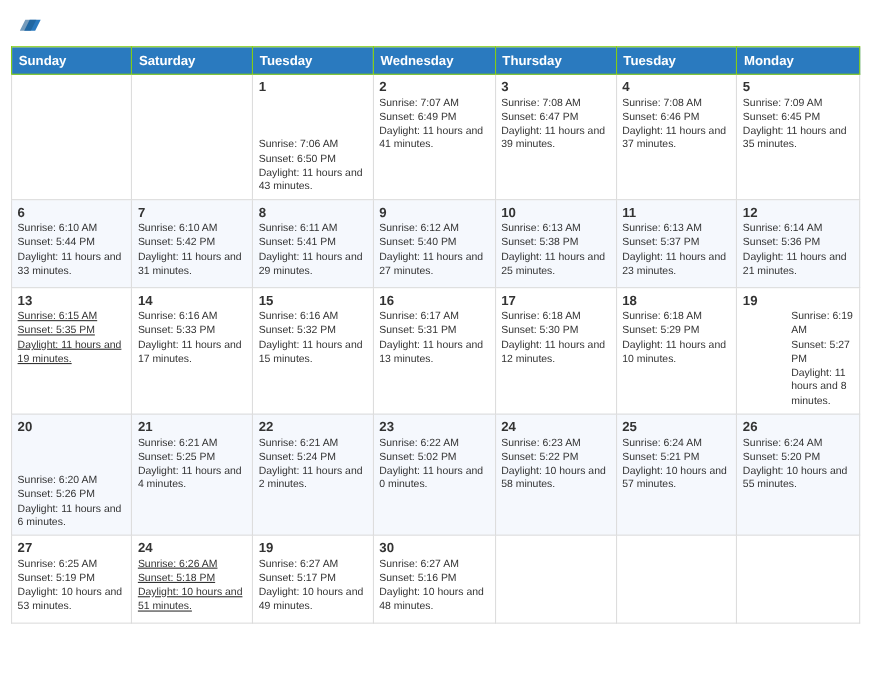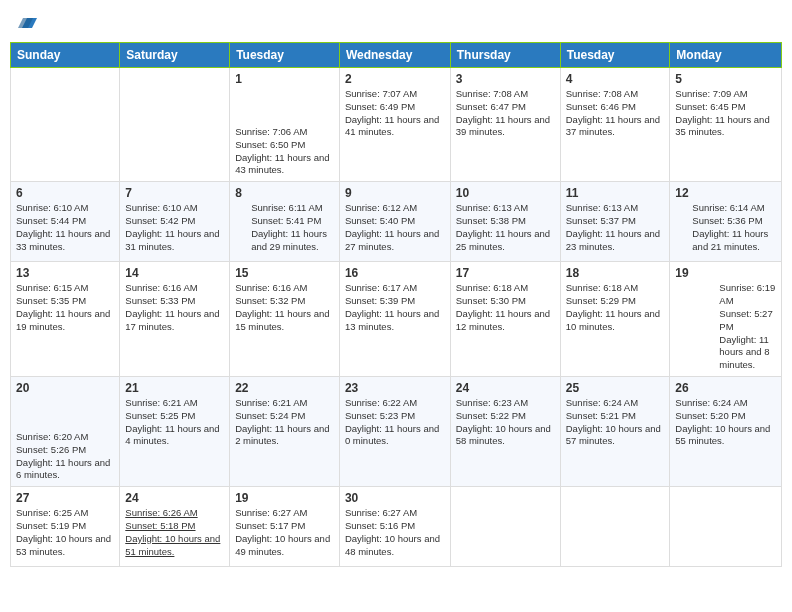--- a/index.html
+++ b/index.html
@@ -161,21 +161,21 @@
 Daylight: 11 hours and 33 minutes.</div>
         </td>
         <td>
           <span class="day-number">7</span>
           <div class="cell-content" style="white-space: pre-line;">Sunrise: 6:10 AM
 Sunset: 5:42 PM
 Daylight: 11 hours and 31 minutes.</div>
         </td>
         <td>
           <span class="day-number">8</span>
-          <div class="cell-content" style="white-space: pre-line; margin-left: 16px;">Sunrise: 6:11 AM
+          <div class="cell-content" style="white-space: pre-line;">Sunrise: 6:11 AM
 Sunset: 5:41 PM
 Daylight: 11 hours and 29 minutes.</div>
         </td>
         <td>
           <span class="day-number">9</span>
           <div class="cell-content" style="white-space: pre-line;">Sunrise: 6:12 AM
 Sunset: 5:40 PM
 Daylight: 11 hours and 27 minutes.</div>
         </td>
         <td>
@@ -185,48 +185,48 @@
 Daylight: 11 hours and 25 minutes.</div>
         </td>
         <td>
           <span class="day-number">11</span>
           <div class="cell-content" style="white-space: pre-line;">Sunrise: 6:13 AM
 Sunset: 5:37 PM
 Daylight: 11 hours and 23 minutes.</div>
         </td>
         <td>
           <span class="day-number">12</span>
-          <div class="cell-content" style="white-space: pre-line; margin-left: 17px;">Sunrise: 6:14 AM
+          <div class="cell-content" style="white-space: pre-line;">Sunrise: 6:14 AM
 Sunset: 5:36 PM
 Daylight: 11 hours and 21 minutes.</div>
         </td>
       </tr>
       <tr class="week-row">
         <td>
           <span class="day-number">13</span>
-          <div class="cell-content" style="white-space: pre-line;">Sunrise: 6:15 AM
+          <div class="cell-content" style="white-space: pre-line; text-decoration: underline;">Sunrise: 6:15 AM
 Sunset: 5:35 PM
 Daylight: 11 hours and 19 minutes.</div>
         </td>
         <td>
           <span class="day-number">14</span>
           <div class="cell-content" style="white-space: pre-line;">Sunrise: 6:16 AM
 Sunset: 5:33 PM
 Daylight: 11 hours and 17 minutes.</div>
         </td>
         <td>
           <span class="day-number">15</span>
           <div class="cell-content" style="white-space: pre-line;">Sunrise: 6:16 AM
 Sunset: 5:32 PM
 Daylight: 11 hours and 15 minutes.</div>
         </td>
         <td>
           <span class="day-number">16</span>
           <div class="cell-content" style="white-space: pre-line;">Sunrise: 6:17 AM
-Sunset: 5:39 PM
+Sunset: 5:31 PM
 Daylight: 11 hours and 13 minutes.</div>
         </td>
         <td>
           <span class="day-number">17</span>
           <div class="cell-content" style="white-space: pre-line;">Sunrise: 6:18 AM
 Sunset: 5:30 PM
 Daylight: 11 hours and 12 minutes.</div>
         </td>
         <td>
           <span class="day-number">18</span>
@@ -256,21 +256,21 @@
         </td>
         <td>
           <span class="day-number">22</span>
           <div class="cell-content" style="white-space: pre-line;">Sunrise: 6:21 AM
 Sunset: 5:24 PM
 Daylight: 11 hours and 2 minutes.</div>
         </td>
         <td>
           <span class="day-number">23</span>
           <div class="cell-content" style="white-space: pre-line;">Sunrise: 6:22 AM
-Sunset: 5:23 PM
+Sunset: 5:02 PM
 Daylight: 11 hours and 0 minutes.</div>
         </td>
         <td>
           <span class="day-number">24</span>
           <div class="cell-content" style="white-space: pre-line;">Sunrise: 6:23 AM
 Sunset: 5:22 PM
 Daylight: 10 hours and 58 minutes.</div>
         </td>
         <td>
           <span class="day-number">25</span>

